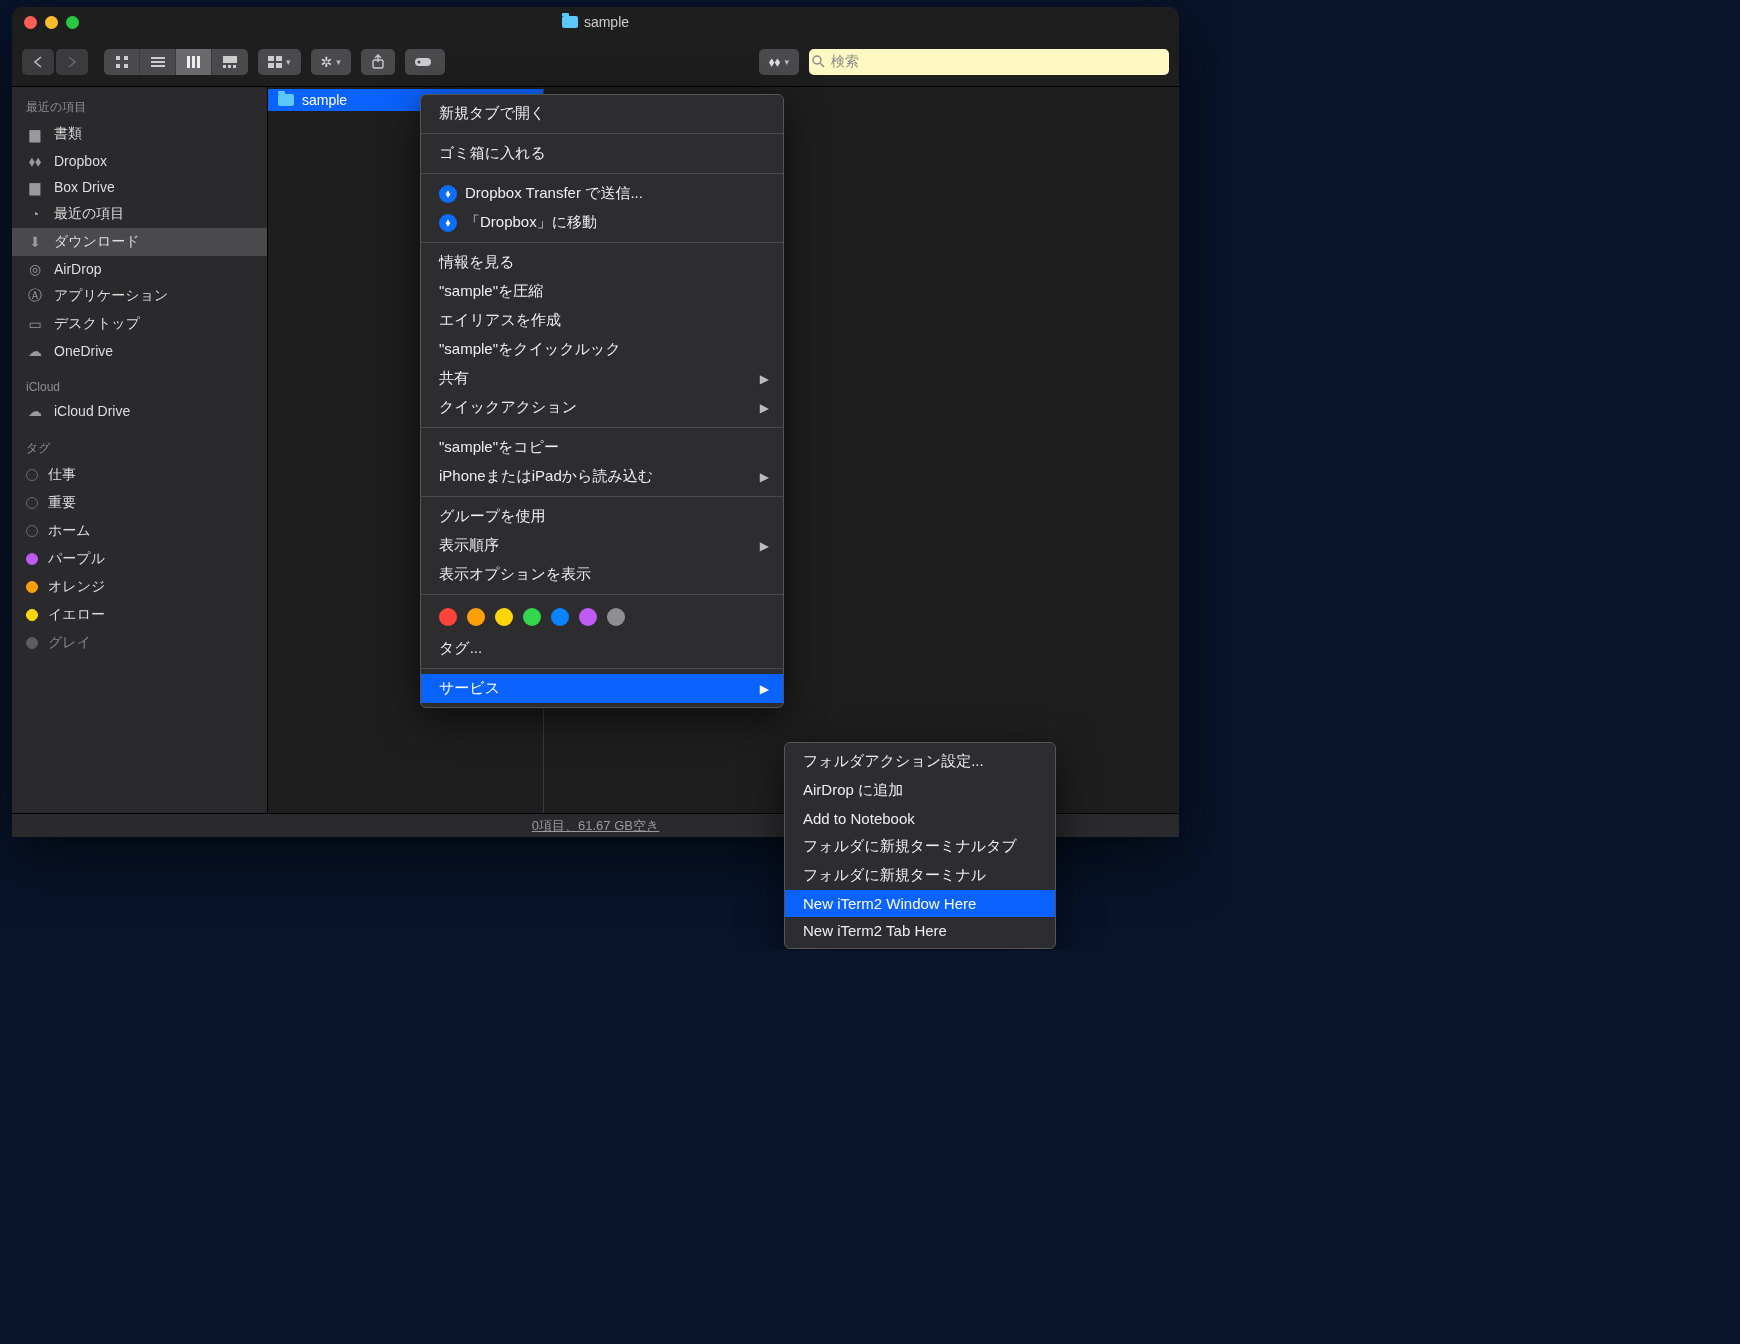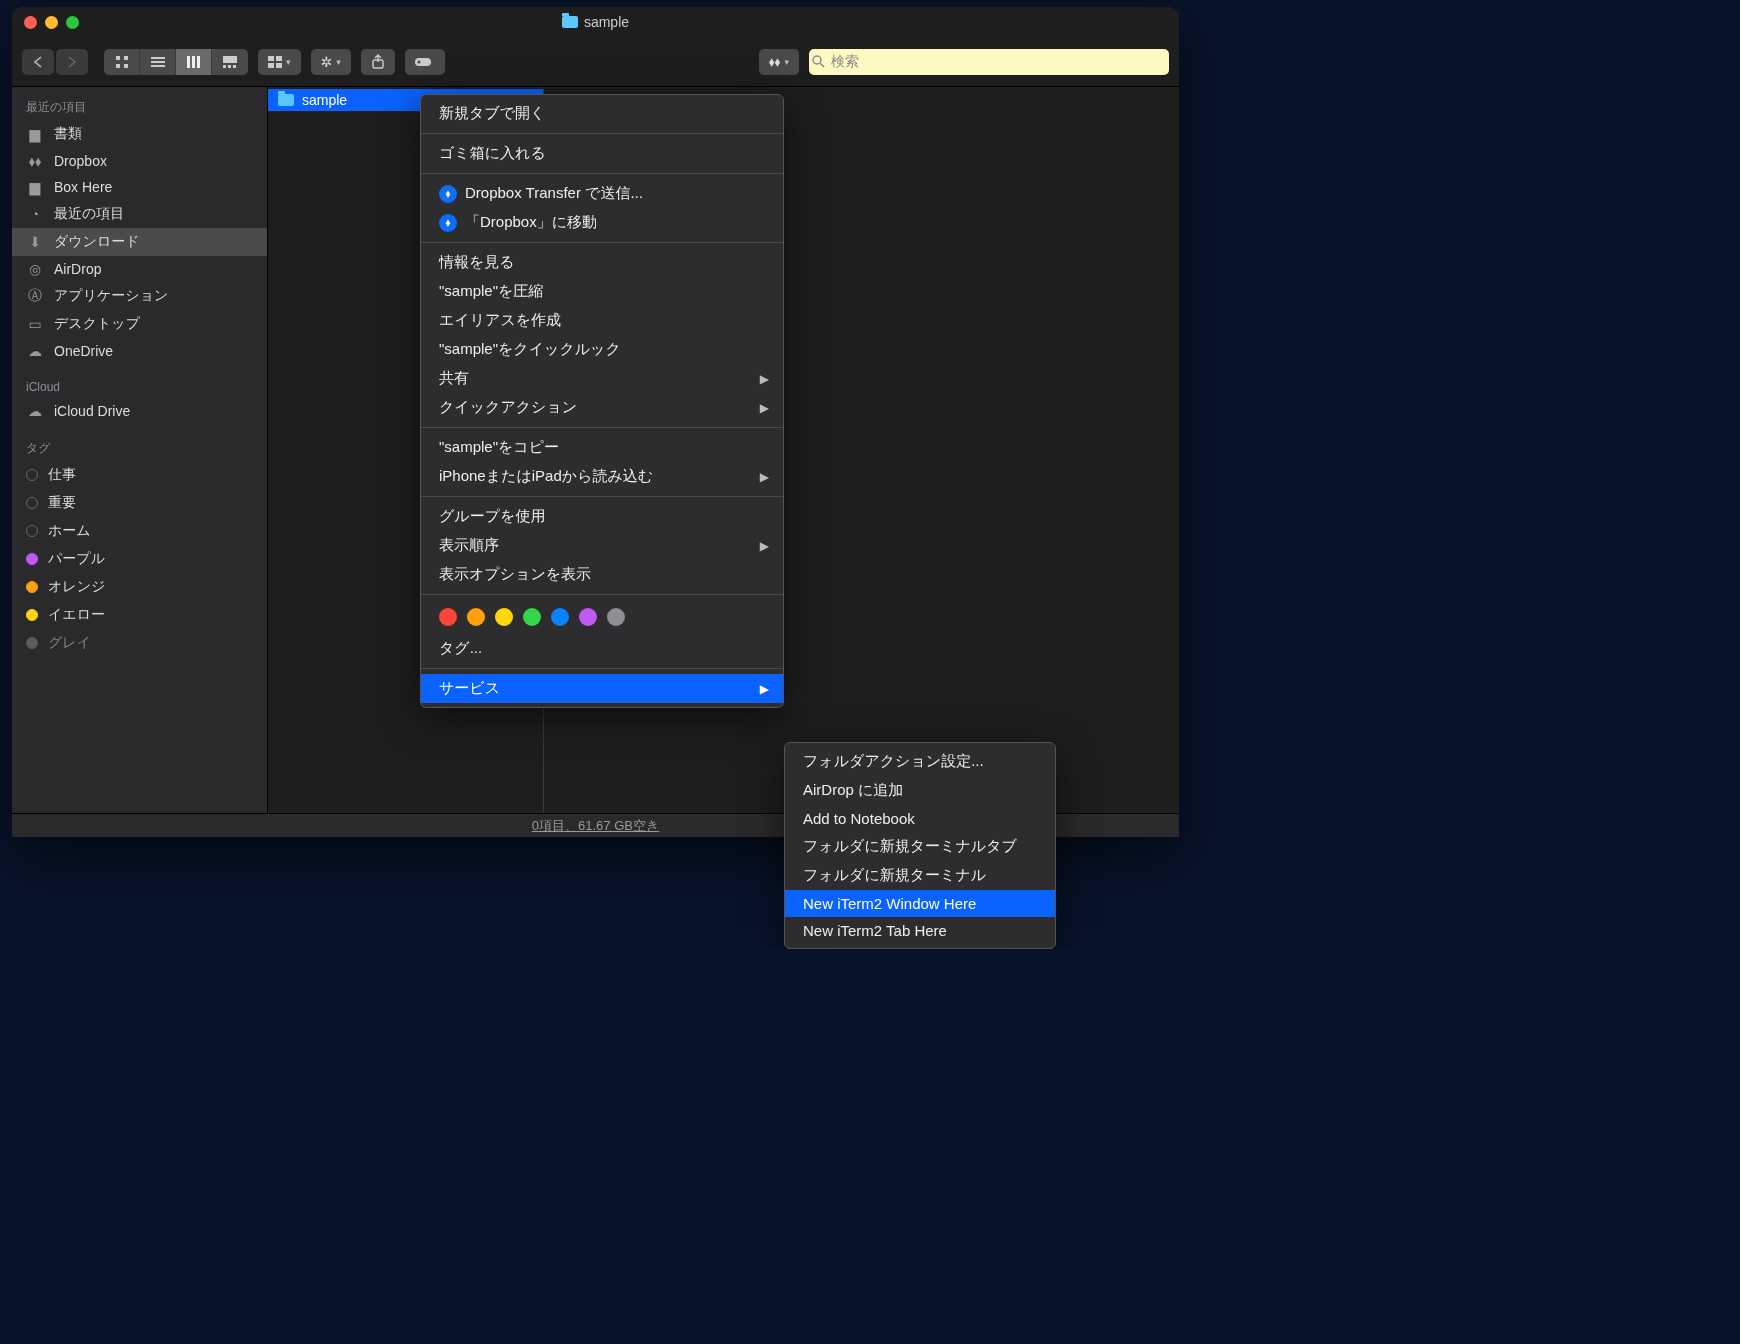--- a/index.html
+++ b/index.html
@@ -177,21 +177,21 @@
       <div class="side-item">
           <span class="ico">▆</span>
           <span>書類</span>
         </div>
       <div class="side-item">
           <span class="ico">⬧⬧</span>
           <span>Dropbox</span>
         </div>
       <div class="side-item">
           <span class="ico">▆</span>
-          <span>Box Here</span>
+          <span>Box Drive</span>
         </div>
       <div class="side-item">
           <span class="ico">◔</span>
           <span>最近の項目</span>
         </div>
       <div class="side-item selected">
           <span class="ico">⬇</span>
           <span>ダウンロード</span>
         </div>
       <div class="side-item">

